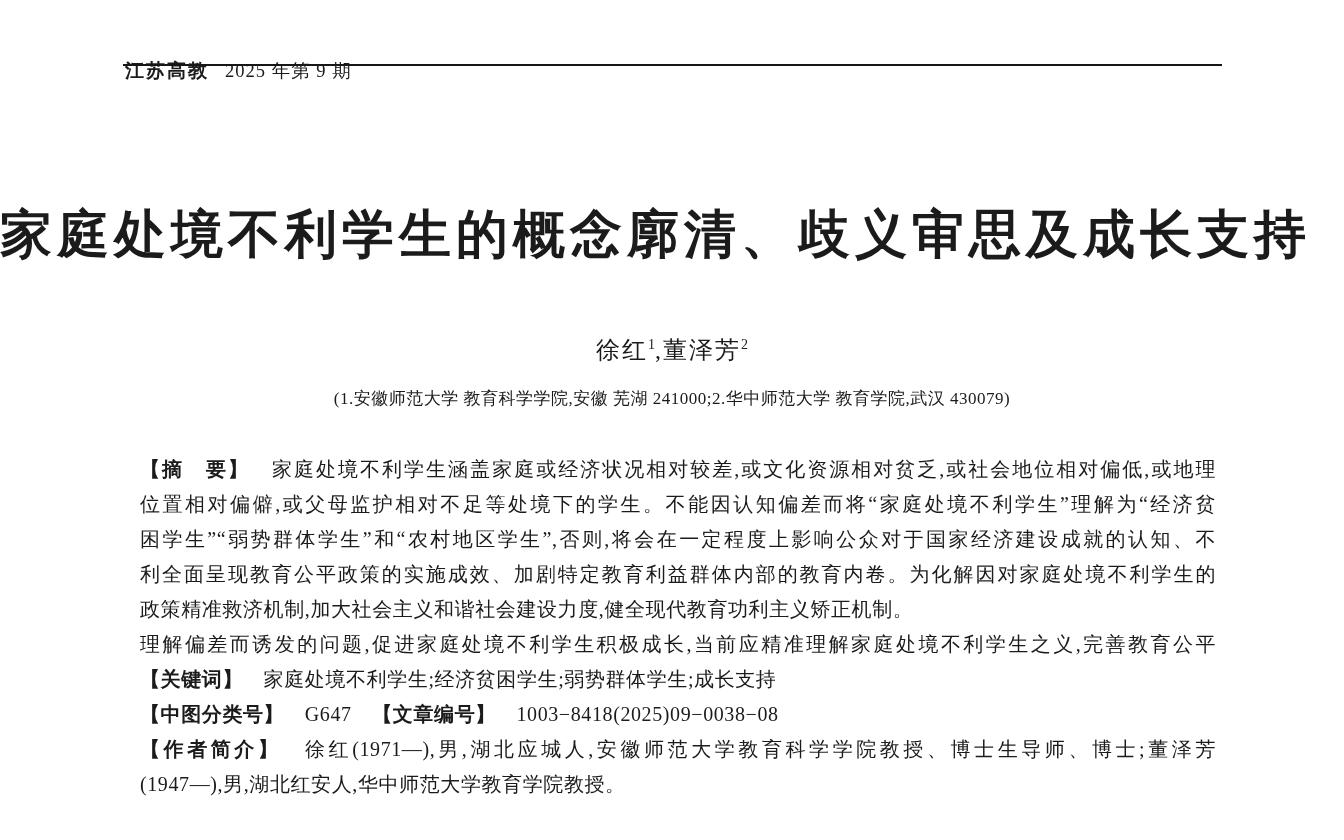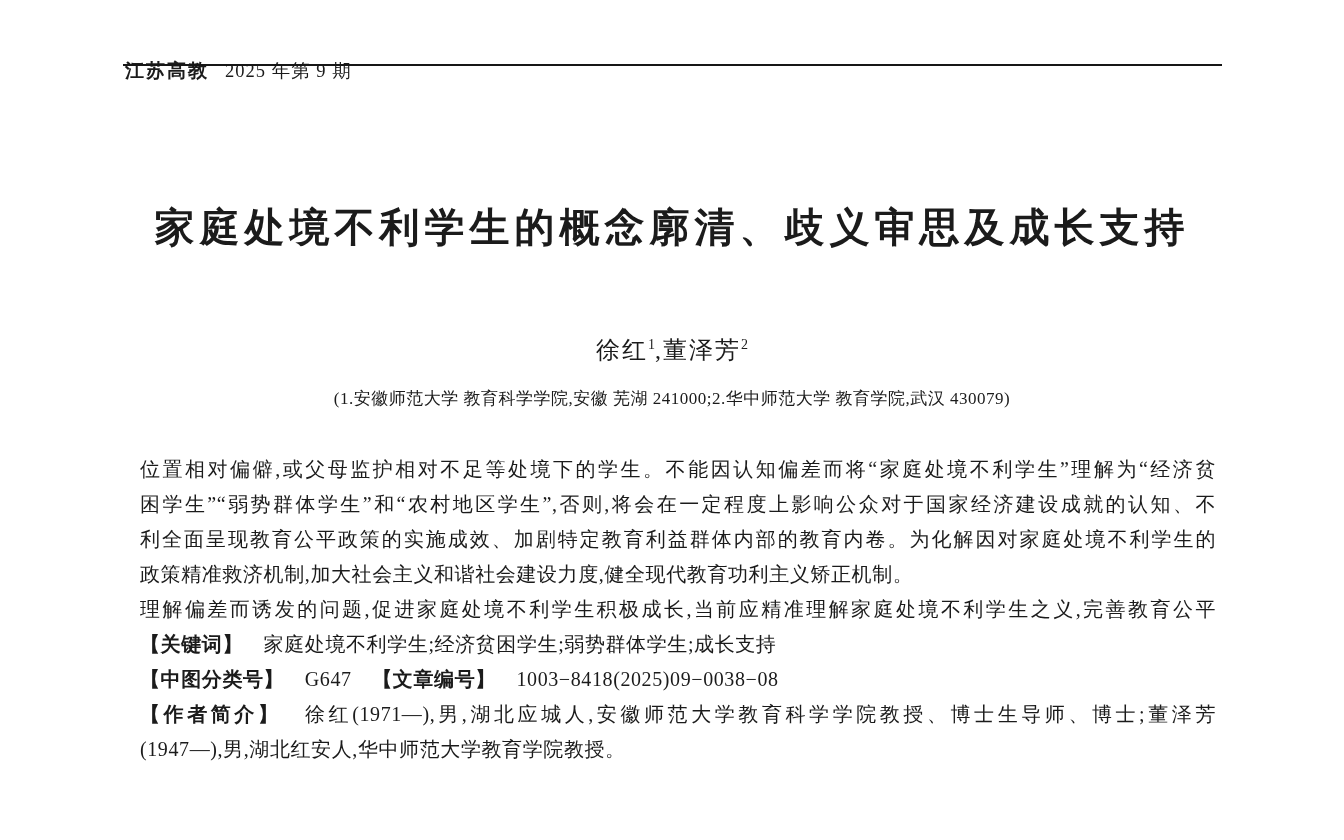--- a/index.html
+++ b/index.html
@@ -36,24 +36,24 @@
     top: 64px;
     width: 1099px;
     height: 2px;
     background: #161616;
   }
   .article-title {
     position: absolute;
     left: 0;
     top: 200px;
     width: 100%;
-    text-align: center;
+    text-align: left;
     font-family: "Liberation Sans", "DejaVu Sans", sans-serif;
     font-weight: 700;
-    font-size: 40px;
+    font-size: 52px;
     letter-spacing: 5px;
     white-space: nowrap;
   }
   .authors-line {
     position: absolute;
     left: 0;
     top: 334px;
     width: 100%;
     text-align: center;
     font-size: 24px;
@@ -108,20 +108,21 @@
 
   <div class="article-title">家庭处境不利学生的概念廓清、歧义审思及成长支持</div>
 
   <div class="authors-line">
     <span>徐红</span><sup>1</sup><span>,</span><span>董泽芳</span><sup>2</sup>
   </div>
 
   <div class="affiliation-line">(1.安徽师范大学 教育科学学院,安徽 芜湖 241000;2.华中师范大学 教育学院,武汉 430079)</div>
 
   <div class="front-matter">
+      <div class="fm-row justify"><span class="fm-label">【摘　要】</span><span class="fm-text">　家庭处境不利学生涵盖家庭或经济状况相对较差,或文化资源相对贫乏,或社会地位相对偏低,或地理</span></div>
       <div class="fm-row justify"><span class="fm-text">位置相对偏僻,或父母监护相对不足等处境下的学生。不能因认知偏差而将“家庭处境不利学生”理解为“经济贫</span></div>
       <div class="fm-row justify"><span class="fm-text">困学生”“弱势群体学生”和“农村地区学生”,否则,将会在一定程度上影响公众对于国家经济建设成就的认知、不</span></div>
       <div class="fm-row justify"><span class="fm-text">利全面呈现教育公平政策的实施成效、加剧特定教育利益群体内部的教育内卷。为化解因对家庭处境不利学生的</span></div>
       <div class="fm-row"><span class="fm-text">政策精准救济机制,加大社会主义和谐社会建设力度,健全现代教育功利主义矫正机制。</span></div>
       <div class="fm-row justify"><span class="fm-text">理解偏差而诱发的问题,促进家庭处境不利学生积极成长,当前应精准理解家庭处境不利学生之义,完善教育公平</span></div>
       <div class="fm-row"><span class="fm-label">【关键词】</span><span class="fm-text">　家庭处境不利学生;经济贫困学生;弱势群体学生;成长支持</span></div>
       <div class="fm-row"><span class="fm-label">【中图分类号】</span><span class="fm-text">　G647　</span><span class="fm-label">【文章编号】</span><span class="fm-text">　1003−8418(2025)09−0038−08</span></div>
       <div class="fm-row justify"><span class="fm-label">【作者简介】</span><span class="fm-text">　徐红(1971—),男,湖北应城人,安徽师范大学教育科学学院教授、博士生导师、博士;董泽芳</span></div>
       <div class="fm-row"><span class="fm-text">(1947—),男,湖北红安人,华中师范大学教育学院教授。</span></div>
     </div>

